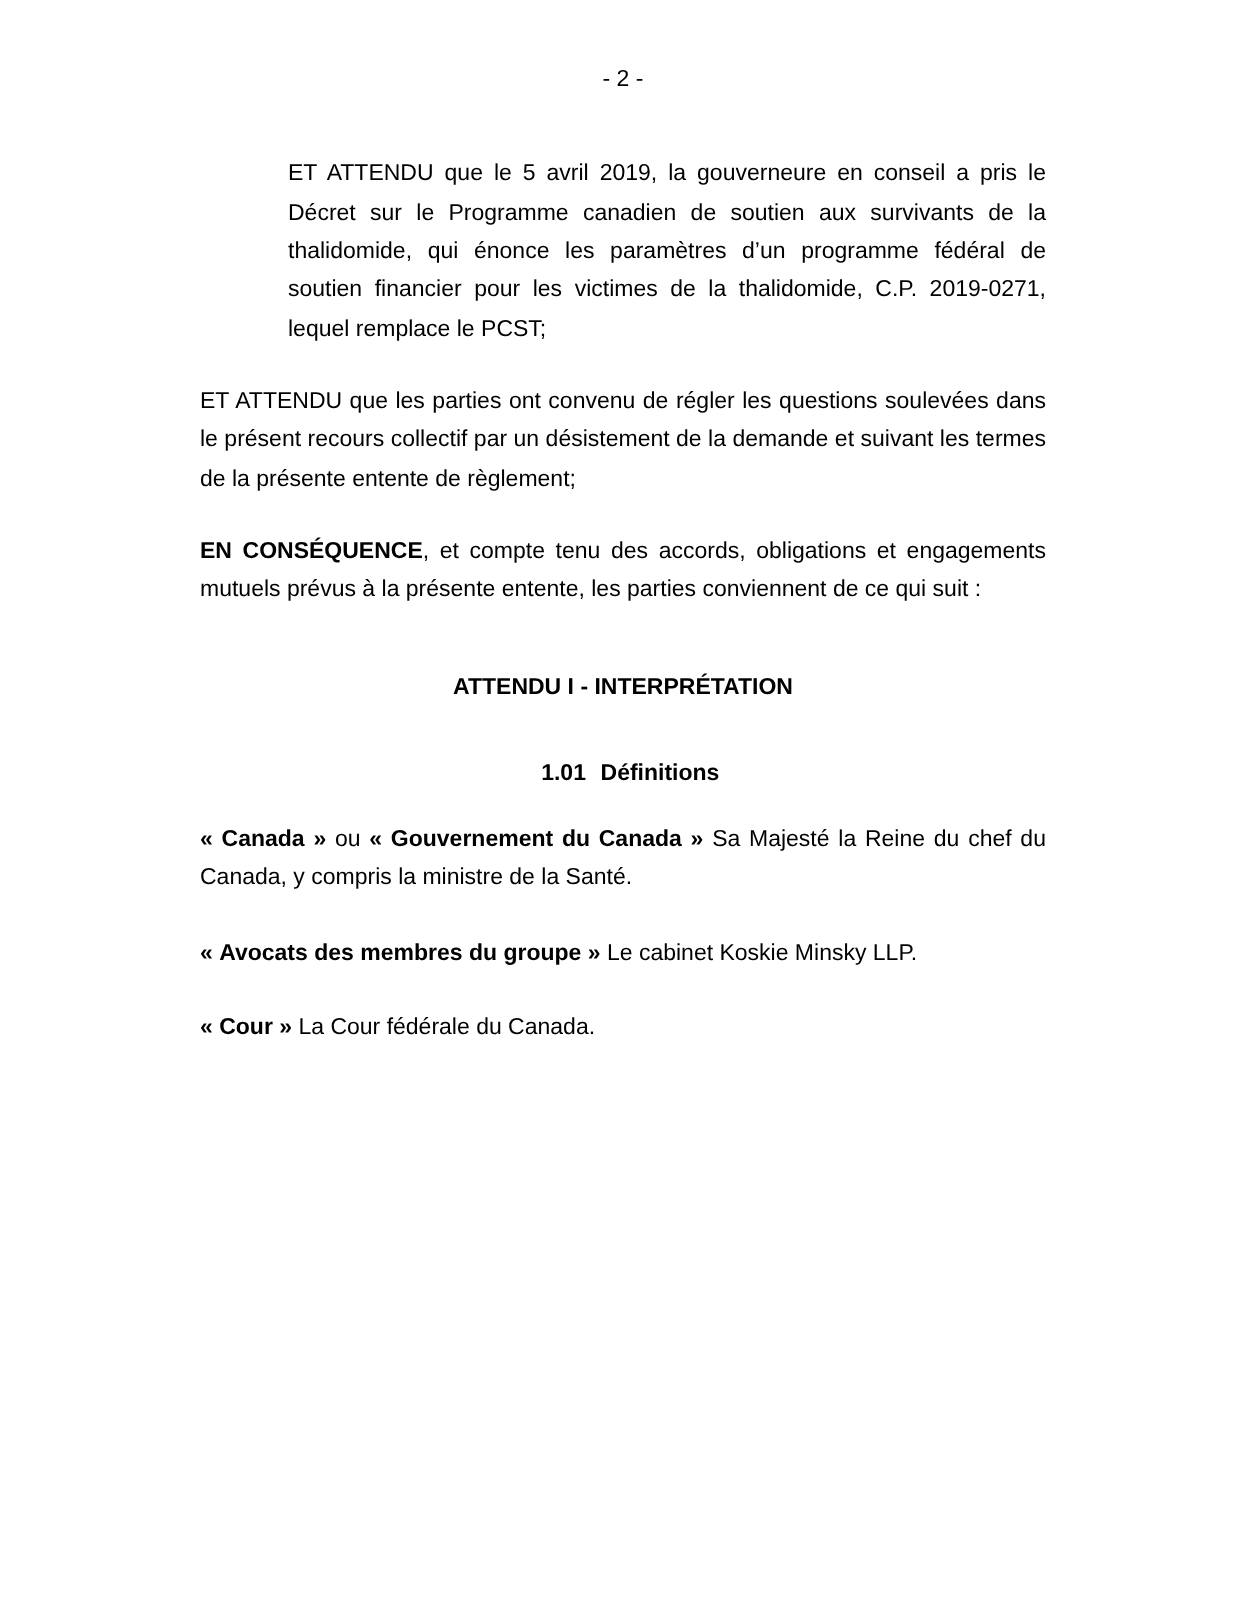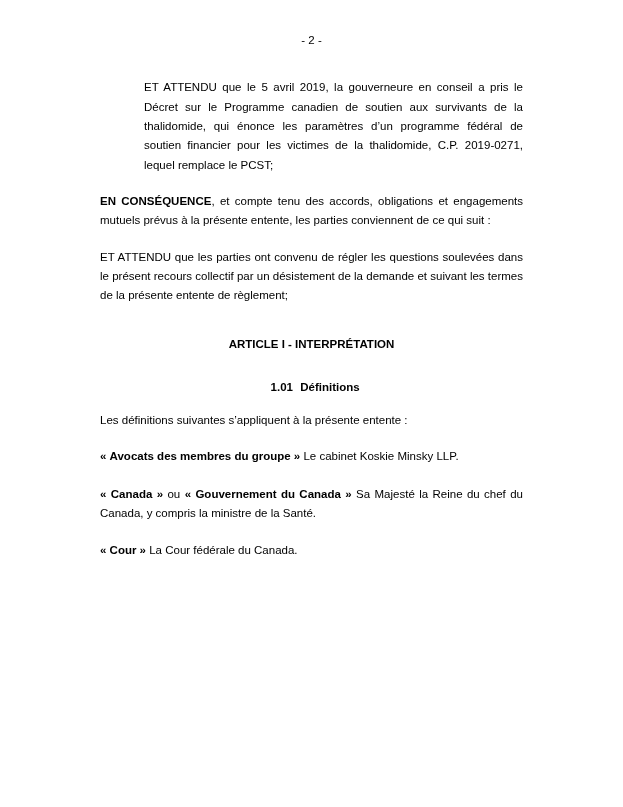--- a/index.html
+++ b/index.html
@@ -58,34 +58,33 @@
 </style>
 </head>
 <body>
 
 <div class="page">
 
   <div class="page-number">- 2 -</div>
 
   <p class="first-recital">ET ATTENDU que le 5 avril 2019, la gouverneure en conseil a pris le Décret sur le Programme canadien de soutien aux survivants de la thalidomide, qui énonce les paramètres d’un programme fédéral de soutien financier pour les victimes de la thalidomide, C.P. 2019-0271, lequel remplace le PCST;</p>
 
+  <p>ET ATTENDU que les parties ont convenu de régler les questions soulevées dans le présent recours collectif par un désistement de la demande et suivant les termes de la présente entente de règlement;</p>
+
   <p><span class="b">EN CONSÉQUENCE</span><span>, et compte tenu des accords, obligations et engagements mutuels prévus à la présente entente, les parties conviennent de ce qui suit&nbsp;:</span></p>
 
-  <p>ET ATTENDU que les parties ont convenu de régler les questions soulevées dans le présent recours collectif par un désistement de la demande et suivant les termes de la présente entente de règlement;</p>
-
-  <h1 class="article-heading">ARTICLE I - INTERPRÉTATION</h1>
+  <h1 class="article-heading">ATTENDU I - INTERPRÉTATION</h1>
 
   <p class="section-heading">
     <span class="section-number">1.01</span><span class="section-title">Définitions</span>
   </p>
 
-  <p>Les définitions suivantes s’appliquent à la présente entente&nbsp;:</p>
 
 
+  <p class="definition"><span class="b">«&nbsp;Canada&nbsp;»</span><span> ou </span><span class="b">«&nbsp;Gouvernement du Canada&nbsp;»</span><span> Sa Majesté la Reine du chef du Canada, y compris la ministre de la Santé.</span></p>
+
   <p class="definition"><span class="b">«&nbsp;Avocats des membres du groupe&nbsp;»</span><span> Le cabinet Koskie Minsky LLP.</span></p>
-
-  <p class="definition"><span class="b">«&nbsp;Canada&nbsp;»</span><span> ou </span><span class="b">«&nbsp;Gouvernement du Canada&nbsp;»</span><span> Sa Majesté la Reine du chef du Canada, y compris la ministre de la Santé.</span></p>
 
 
   <p class="definition"><span class="b">«&nbsp;Cour&nbsp;»</span><span> La Cour fédérale du Canada.</span></p>
 
 
 </div>
 
 </body></html>

